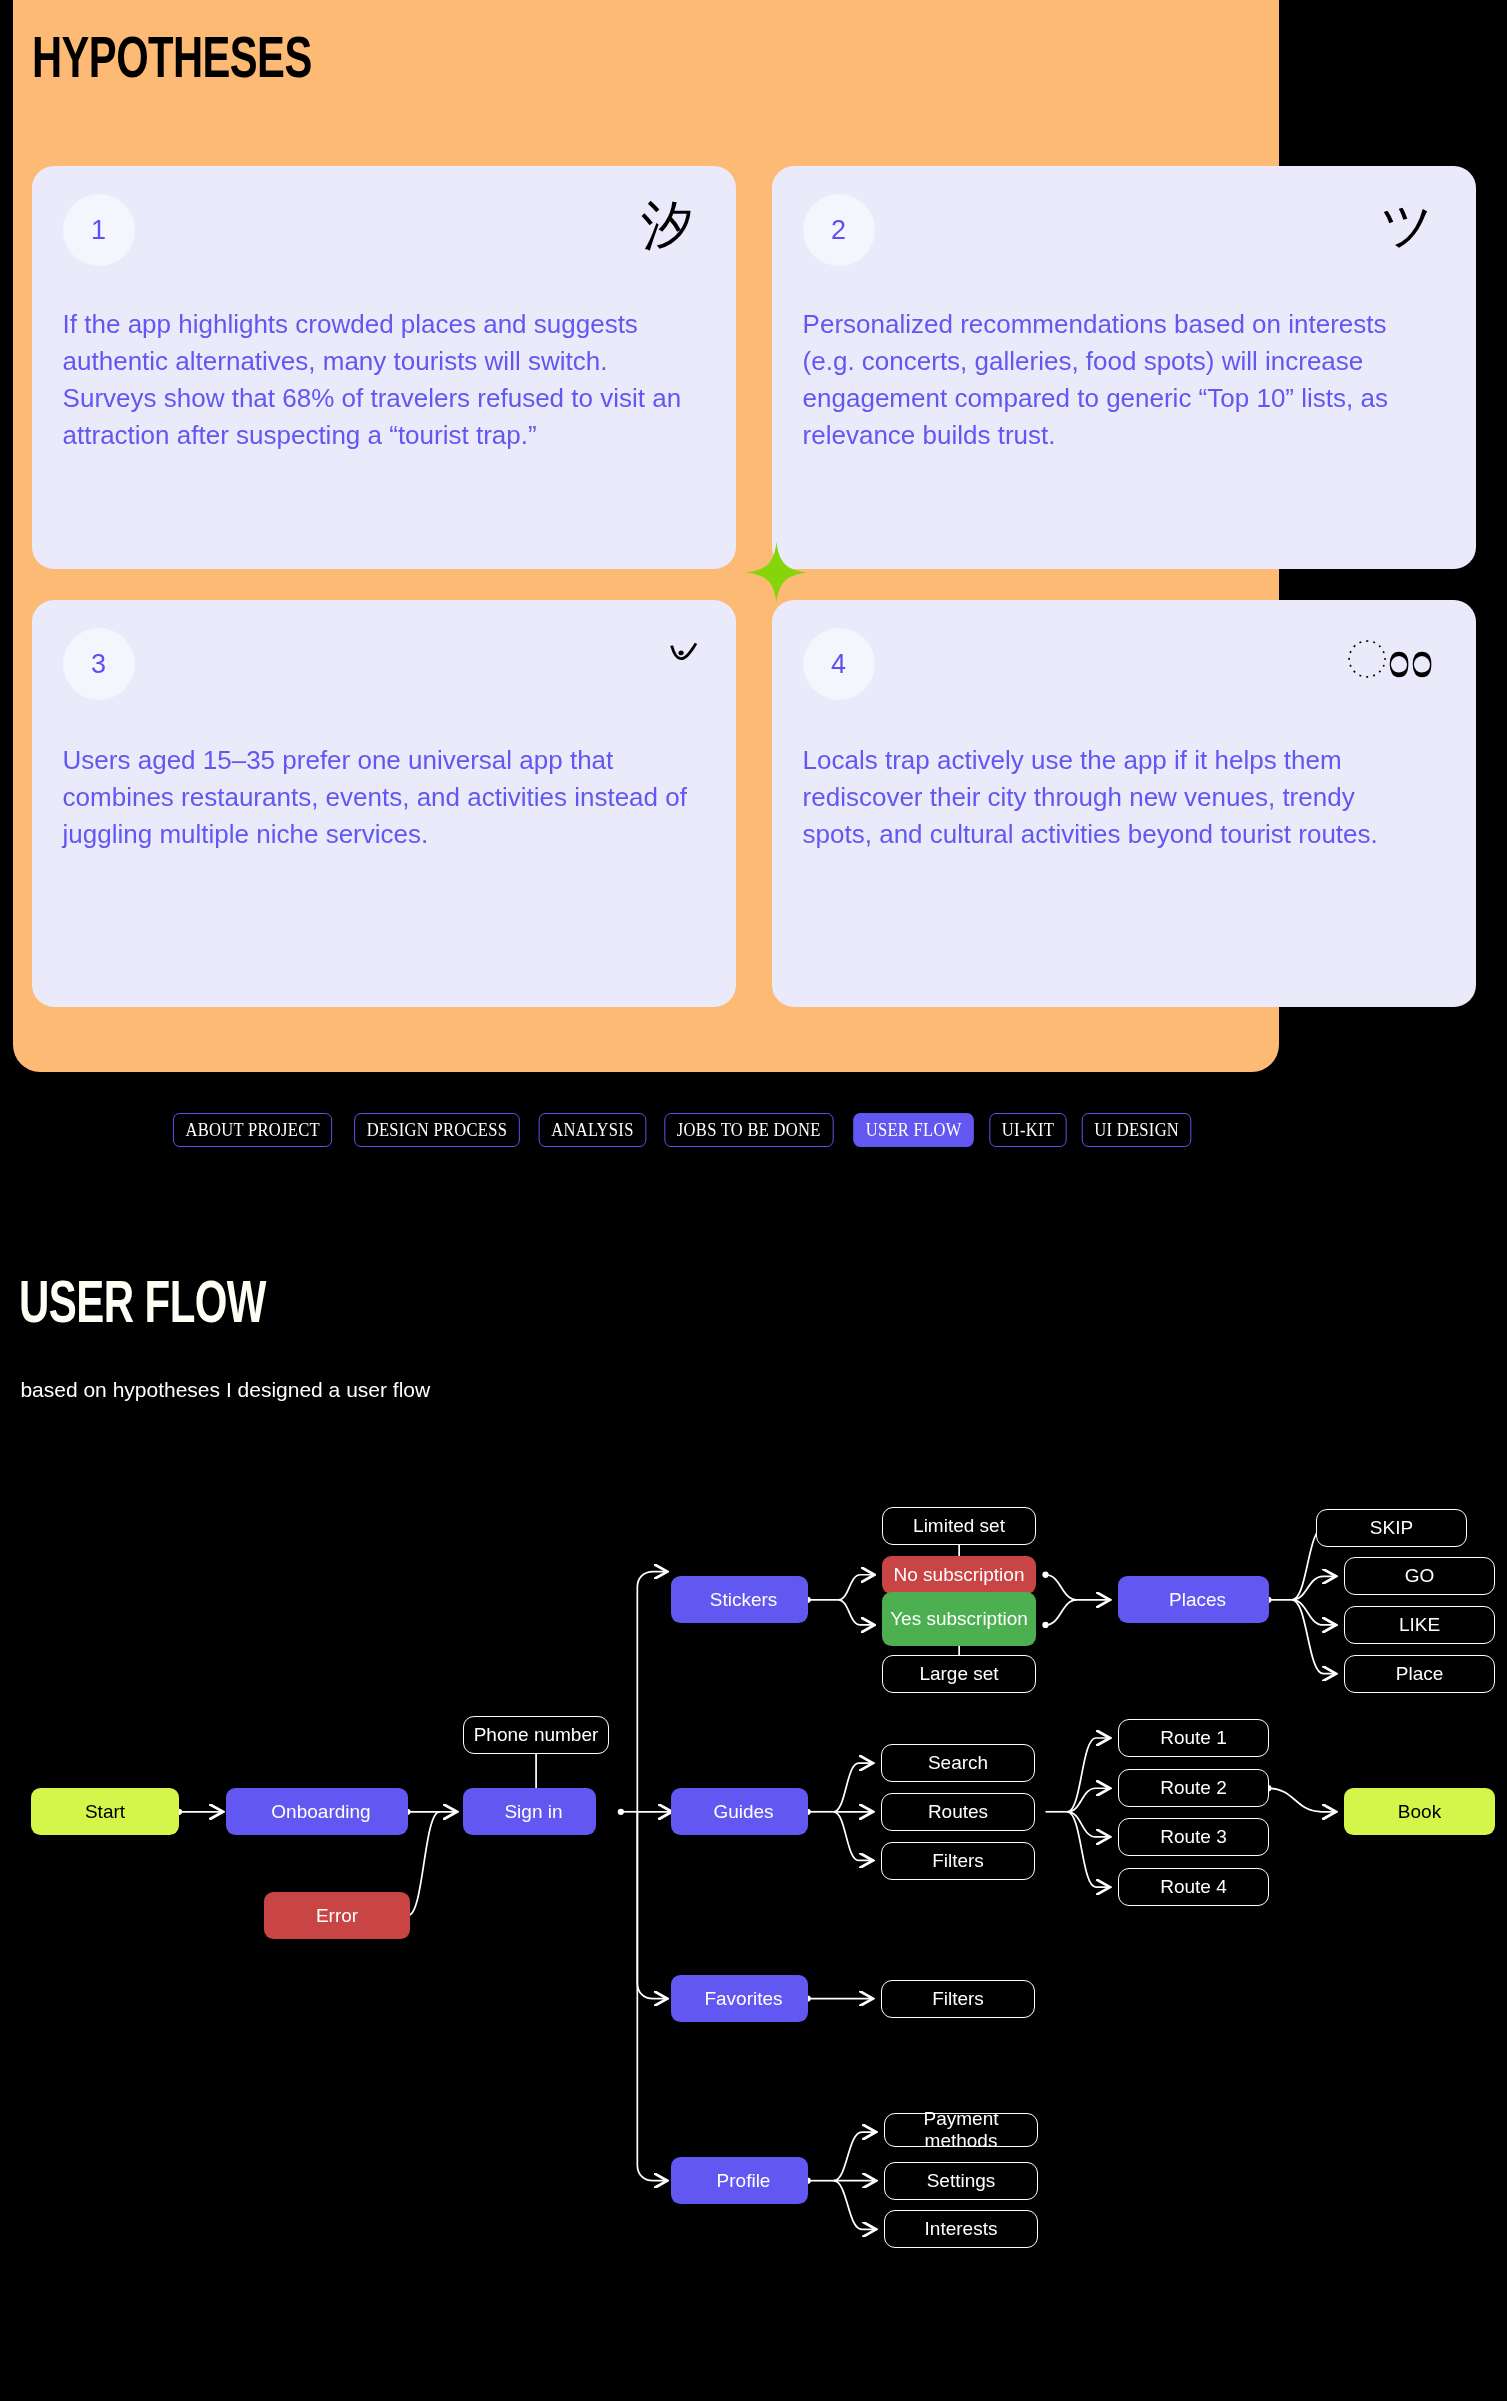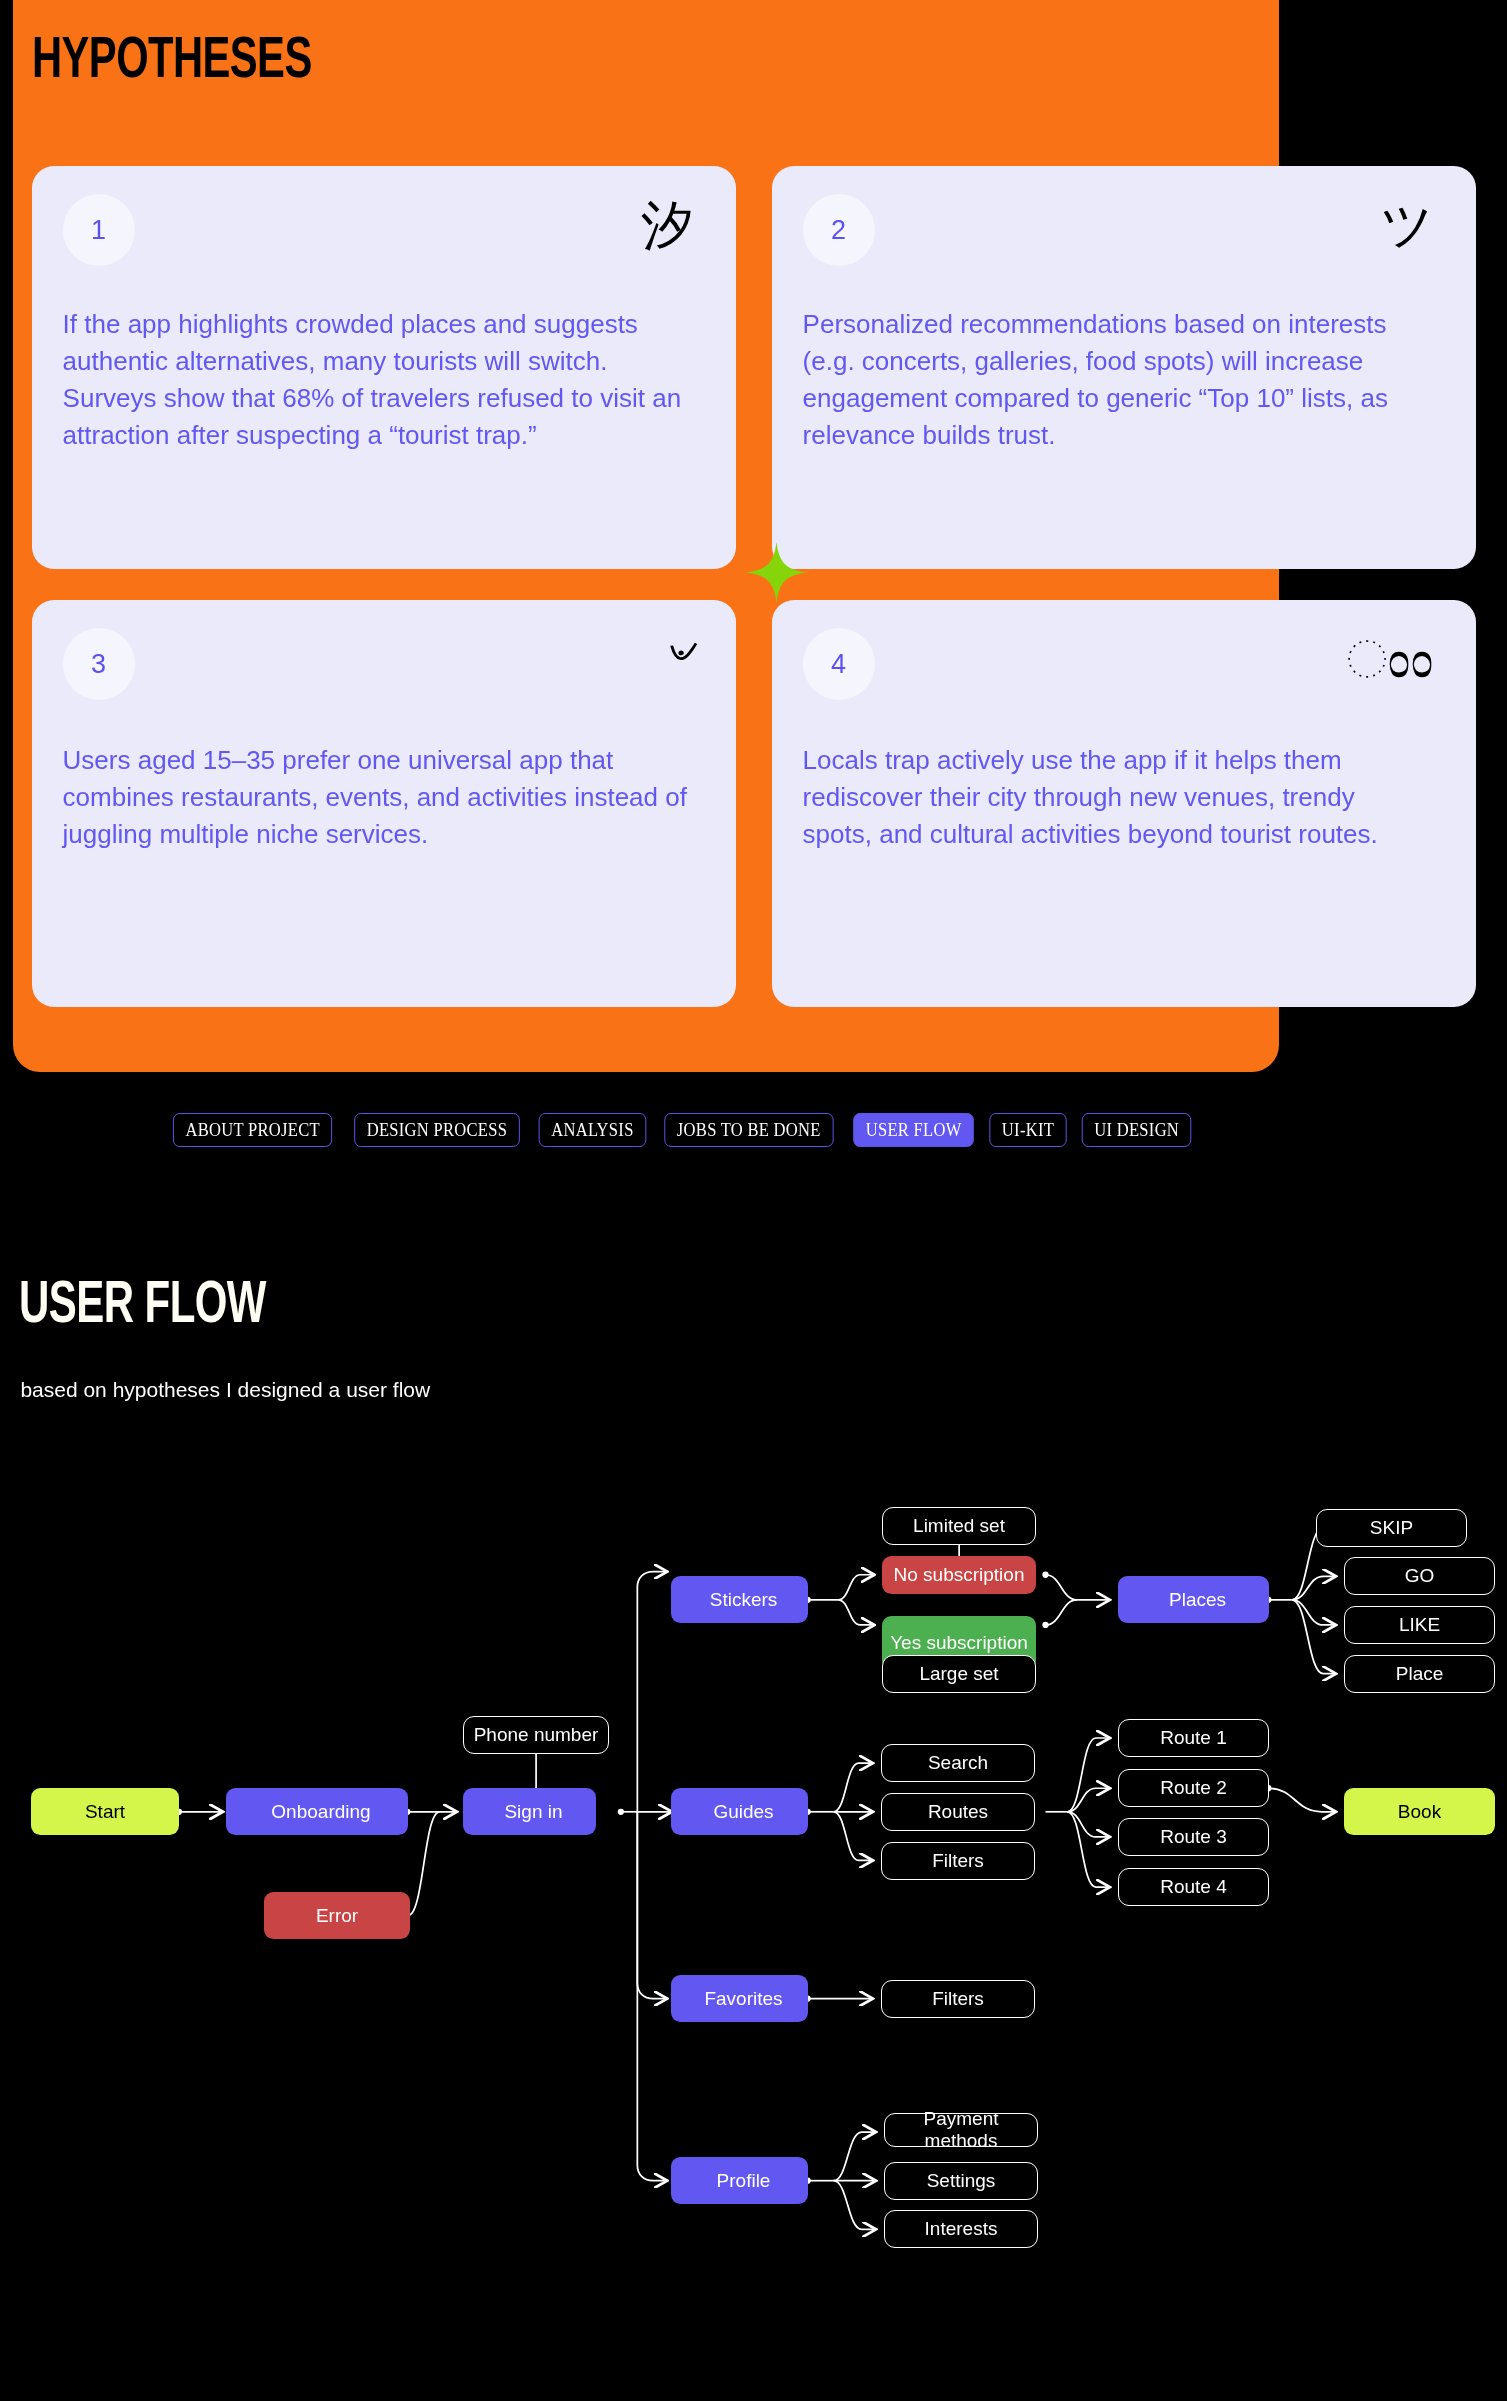--- a/index.html
+++ b/index.html
@@ -10,21 +10,21 @@
     width: 1507px;
     height: 2401px;
     overflow: hidden;
     position: relative;
   }
 
   
   .hyp-panel {
     position: absolute;
     left: 12.6px; top: 0; width: 1266px; height: 1072px;
-    background: #f97316;
+    background: #fdba74;
     border-bottom-left-radius: 27px;
     border-bottom-right-radius: 27px;
   }
   .hyp-title {
     position: absolute;
     left: 19px; top: 28px;
     font-family: "Liberation Sans Narrow", "Liberation Sans", sans-serif;
     font-size: 58px;
     font-weight: 700;
     letter-spacing: -0.8px;
@@ -318,21 +318,21 @@
   <div class="node n-outline" style="left:463px; top:256px; width:146px; height:38px;">Phone number</div>
   <div class="node n-purple" style="left:463px; top:328px; width:133px; height:47px;">Sign in</div>
 
   <div class="node n-purple" style="left:671px; top:116px; width:137px; height:47px;">Stickers</div>
   <div class="node n-purple" style="left:671px; top:328px; width:137px; height:47px;">Guides</div>
   <div class="node n-purple" style="left:671px; top:515px; width:137px; height:47px;">Favorites</div>
   <div class="node n-purple" style="left:671px; top:697px; width:137px; height:47px;">Profile</div>
 
   <div class="node n-outline" style="left:882px; top:47px;  width:154px; height:38px;">Limited set</div>
   <div class="node n-red" style="left:882px; top:96px; width:154px; height:38px;">No subscription</div>
-  <div class="node n-green" style="left:882px; top:156px; width:154px; height:54px;">Yes subscription</div>
+  <div class="node n-green" style="left:882px; top:132px; width:154px; height:54px;">Yes subscription</div>
   <div class="node n-outline" style="left:882px; top:195px; width:154px; height:38px;">Large set</div>
   <div class="node n-purple" style="left:1118px; top:116px; width:151px; height:47px;">Places</div>
   <div class="node n-outline" style="left:1316px; top:49px;  width:151px; height:38px;">SKIP</div>
   <div class="node n-outline" style="left:1344px; top:97px; width:151px; height:38px;">GO</div>
   <div class="node n-outline" style="left:1344px; top:146px; width:151px; height:38px;">LIKE</div>
   <div class="node n-outline" style="left:1344px; top:195px; width:151px; height:38px;">Place</div>
 
   <div class="node n-outline" style="left:881px; top:284px; width:154px; height:38px;">Search</div>
   <div class="node n-outline" style="left:881px; top:333px; width:154px; height:38px;">Routes</div>
   <div class="node n-outline" style="left:881px; top:382px; width:154px; height:38px;">Filters</div>

